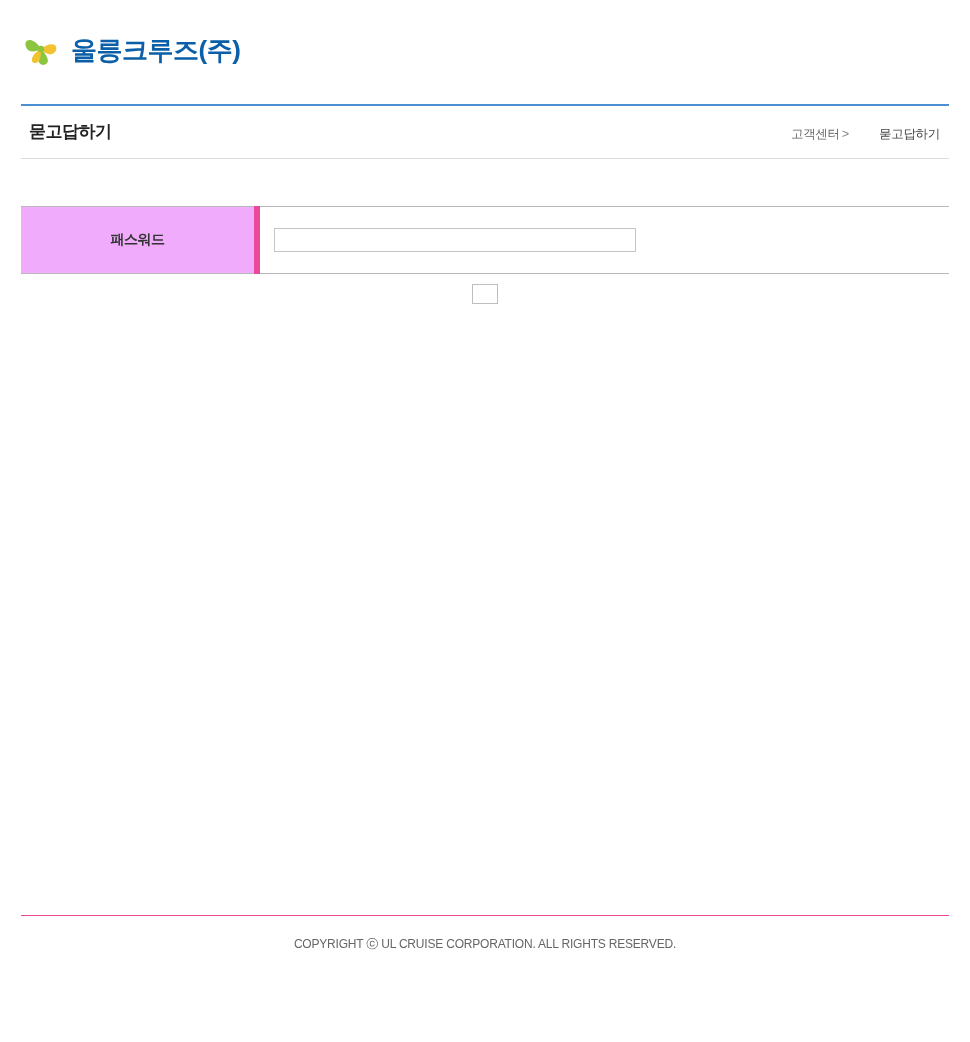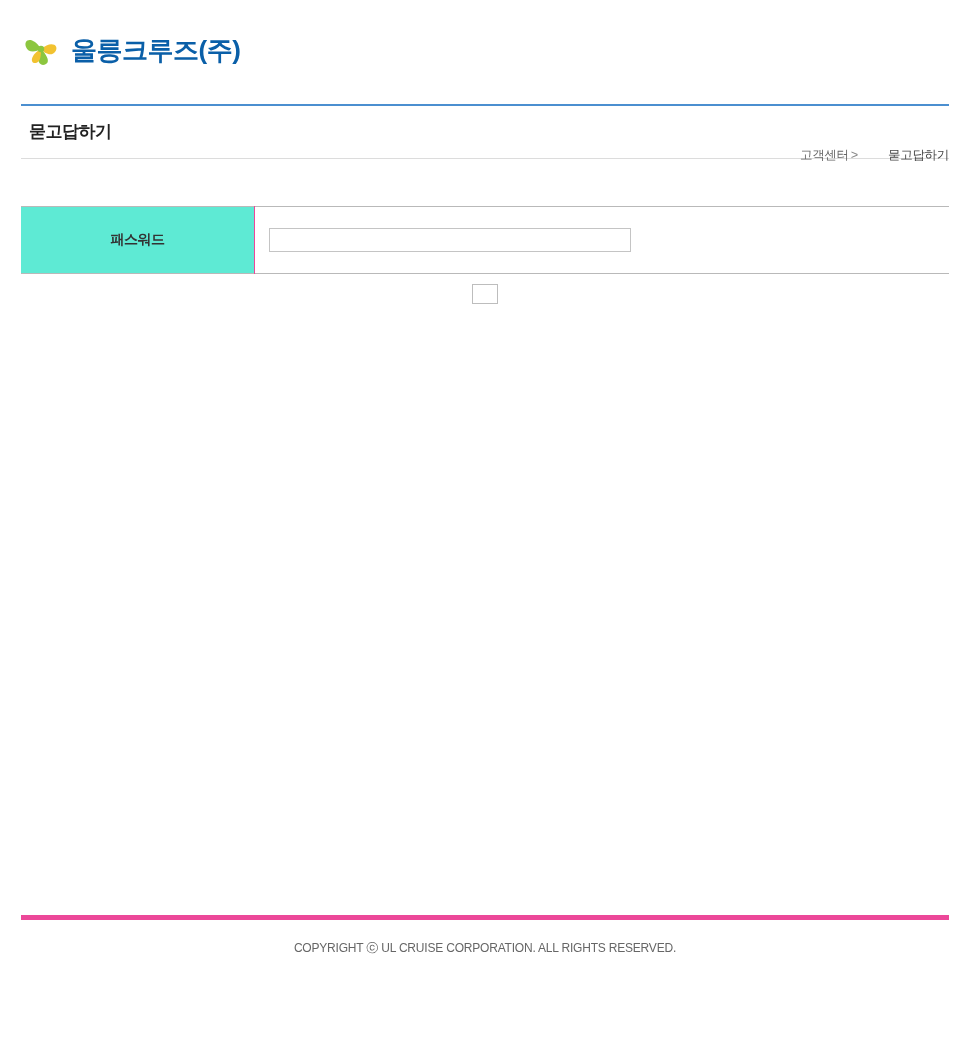--- a/index.html
+++ b/index.html
@@ -62,27 +62,26 @@
     position: absolute;
     left: 8px;
     top: 14px;
     font-size: 17px;
     font-weight: bold;
     color: #222222;
     letter-spacing: -0.5px;
   }
   .breadcrumb {
     position: absolute;
-    right: 0px;
+    right: 9px;
     top: 20px;
     font-size: 12.5px;
     color: #666666;
     letter-spacing: -0.3px;
     white-space: nowrap;
-    margin-top: 21px;
   }
   .breadcrumb .crumb-sep {
     margin: 0 2px;
     color: #888888;
   }
   .breadcrumb .crumb-current {
     margin-left: 28px;
     color: #444444;
   }
 
@@ -94,22 +93,22 @@
   .form-table {
     margin-top: 47px;
     width: 100%;
     border-collapse: collapse;
     border-top: 1px solid #b9b9b9;
     border-bottom: 1px solid #b9b9b9;
     table-layout: fixed;
   }
   .form-table th {
     width: 231px;
-    background: #5eead4;
-    border-right: 1px solid #ec4899;
+    background: #f0abfc;
+    border-right: 6px solid #ec4899;
     height: 64px;
     font-size: 14px;
     font-weight: bold;
     color: #333333;
     letter-spacing: -0.5px;
     text-align: center;
     vertical-align: middle;
   }
   .form-table td {
     padding-left: 14px;
@@ -146,21 +145,21 @@
     font-family: "Liberation Sans", sans-serif;
     line-height: 18px;
   }
 
   
   .footer {
     position: absolute;
     left: 21px;
     right: 21px;
     top: 915px;
-    border-top: 5px solid #ec4899;
+    border-top: 1px solid #ec4899;
   }
   .copyright {
     text-align: center;
     font-size: 12px;
     color: #666666;
     letter-spacing: -0.2px;
     padding-top: 20px;
   }
 </style>
 </head>

